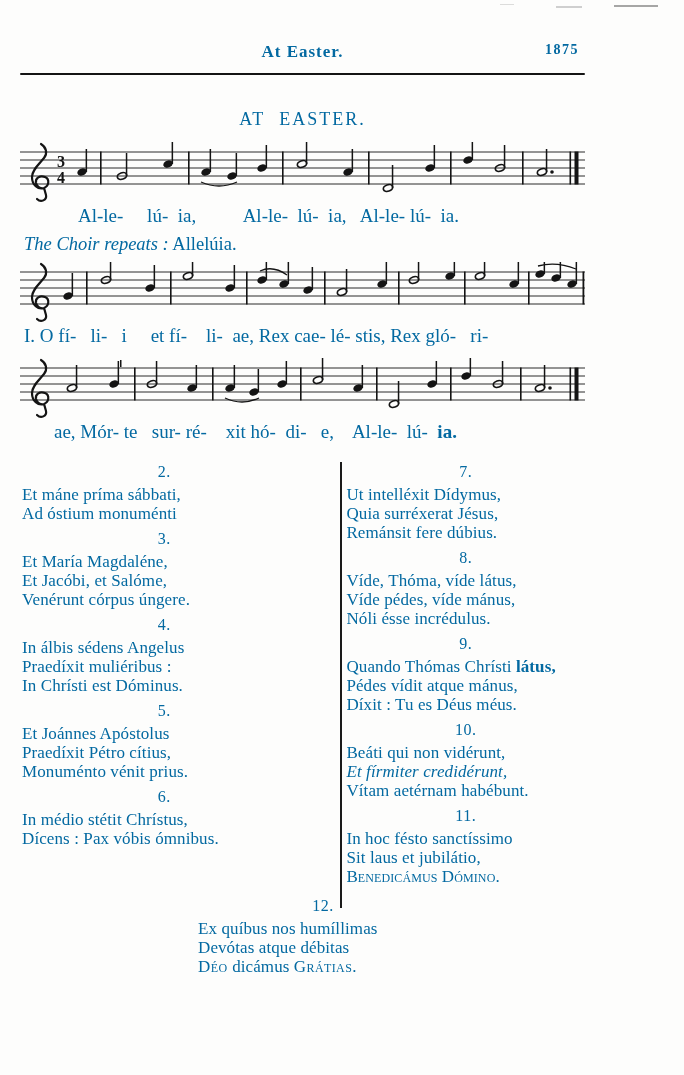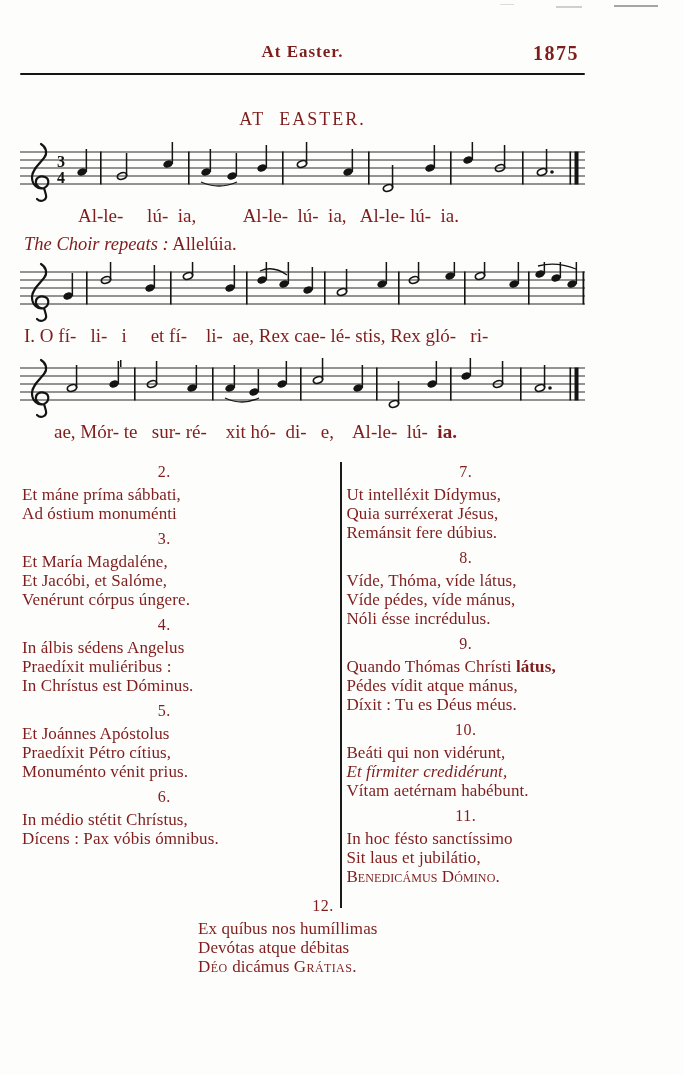--- a/index.html
+++ b/index.html
@@ -1,25 +1,25 @@
 <!DOCTYPE html>
 <html><head>
 <meta charset="utf-8">
 <style>
   html,body{margin:0;padding:0;background:#e8e8e8;}
   .page{
     width:684px;height:1075px;position:relative;background:#fdfdfc;
-    color:#7f1d1d;font-family:"Liberation Serif",serif;overflow:hidden;
+    color:#0369a1;font-family:"Liberation Serif",serif;overflow:hidden;
     box-sizing:border-box;padding-top:42px;
   }
   .col{width:565px;margin-left:20px;position:relative;}
   
   .runhead{position:relative;height:22px;}
   .rh-title{display:block;text-align:center;font-weight:bold;font-size:17px;letter-spacing:1px;}
-  .pagenum{position:absolute;right:6px;top:0;font-weight:bold;font-size:20px;letter-spacing:1.5px;}
+  .pagenum{position:absolute;right:6px;top:0;font-weight:bold;font-size:14px;letter-spacing:1.5px;}
   .rule{height:2px;background:#141414;margin-top:9px;border-radius:1px;}
   
   .title{text-align:center;margin-top:34px;font-size:18px;letter-spacing:2px;word-spacing:8px;font-weight:normal;}
   
   svg.staff{display:block;}
   .st1{margin-top:12px;}
   .st2{margin-top:6px;}
   .st3{margin-top:10px;}
   .lyrics{white-space:pre;font-size:19px;line-height:24px;}
   .ly1{margin-left:58px;}
@@ -191,21 +191,21 @@
             <div class="vnum">3.</div>
             <div class="vline">Et María Magdaléne,</div>
             <div class="vline">Et Jacóbi, et Salóme,</div>
             <div class="vline">Venérunt córpus úngere.</div>
           </div>
 
           <div class="verse">
             <div class="vnum">4.</div>
             <div class="vline">In álbis sédens Angelus</div>
             <div class="vline">Praedíxit muliéribus :</div>
-            <div class="vline">In Chrístus est Dóminus.</div>
+            <div class="vline">In Chrísti est Dóminus.</div>
           </div>
 
           <div class="verse">
             <div class="vnum">5.</div>
             <div class="vline">Et Joánnes Apóstolus</div>
             <div class="vline">Praedíxit Pétro cítius,</div>
             <div class="vline">Monuménto vénit prius.</div>
           </div>
 
           <div class="verse">

